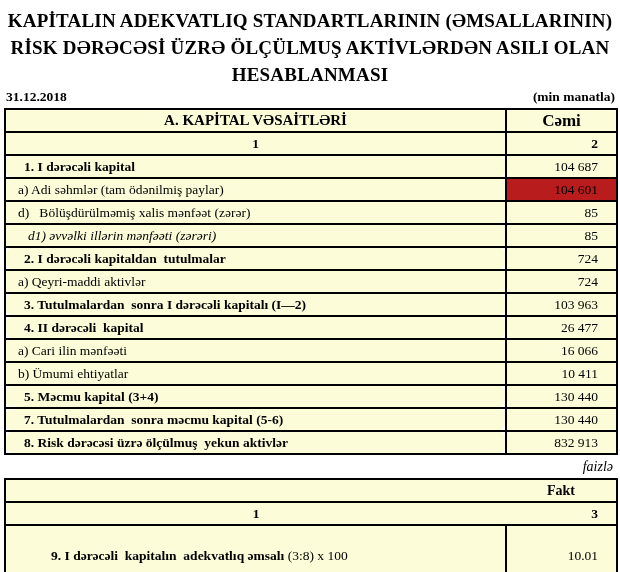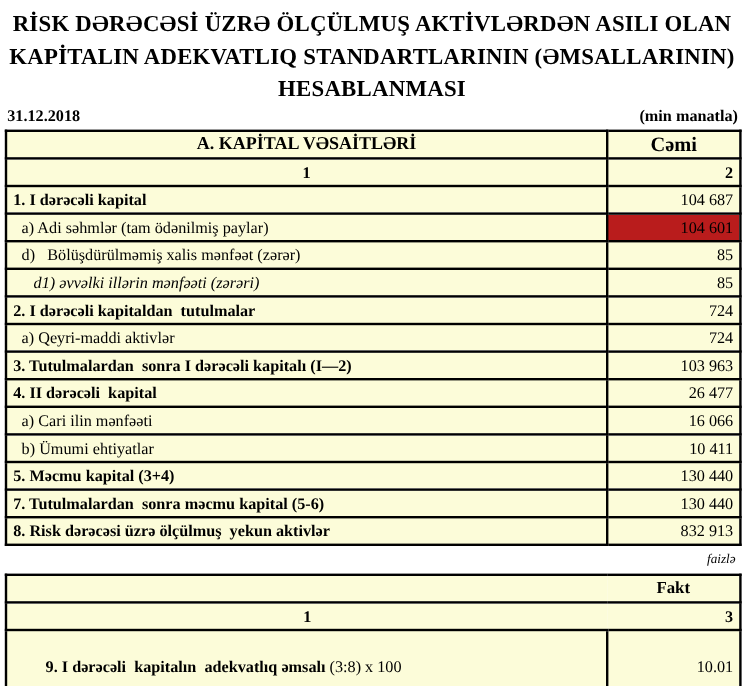--- a/index.html
+++ b/index.html
@@ -28,54 +28,54 @@
   table {
     border-collapse: collapse; table-layout: fixed;
     width: 612px; margin-left: 4px;
   }
   col.c-left { width: 501px; }
   col.c-right { width: 111px; }
   td, th {
     border: 2px solid #000000;
     background: #FCFCD9;
     font-size: 13.5px; line-height: 19px;
-    padding: 1px 5px;
+    padding: 1px 18px;
     overflow: hidden;
   }
   th.section-head { font-size: 15px; font-weight: bold; text-align: center; }
   th.total-head   { font-size: 17px; font-weight: bold; text-align: center; }
   td.colnum-c { text-align: center; font-weight: bold; }
   td.colnum-r { text-align: right;  font-weight: bold; }
   td.lbl { white-space: pre-wrap; text-align: left; }
   td.val { text-align: right; }
-  .bold { font-weight: bold; }
+  .bold { font-weight: bold; border-radius: 10px; }
   .normal { font-weight: normal; }
   td.white { background: #b91c1c; }
   td.ind1 { padding-left: 12px; }
   td.ind2 { padding-left: 22px; font-style: italic; }
 
   
   tr.no-div td:first-child { border-right: none; }
   tr.no-div td:last-child  { border-left: none; }
   td.fakt-cell { text-align: center; font-weight: bold; font-size: 14px; }
 
   .percent-note {
     text-align: right; font-style: italic;
-    font-size: 11px; line-height: 19px;
+    font-size: 14px; line-height: 19px;
     padding: 2px 7px 2px 0;
   }
 </style>
 </head>
 <body>
 
 <div class="page">
 
   <div class="title-block">
+    <div class="title-line">KAPİTALIN ADEKVATLIQ STANDARTLARININ (ƏMSALLARININ)</div>
     <div class="title-line">RİSK DƏRƏCƏSİ ÜZRƏ ÖLÇÜLMUŞ AKTİVLƏRDƏN ASILI OLAN</div>
-    <div class="title-line">KAPİTALIN ADEKVATLIQ STANDARTLARININ (ƏMSALLARININ)</div>
     <div class="title-line">HESABLANMASI</div>
   </div>
 
   <div class="meta-row">
     <span>31.12.2018</span>
     <span>(min manatla)</span>
   </div>
 
   <table>
     <colgroup>

